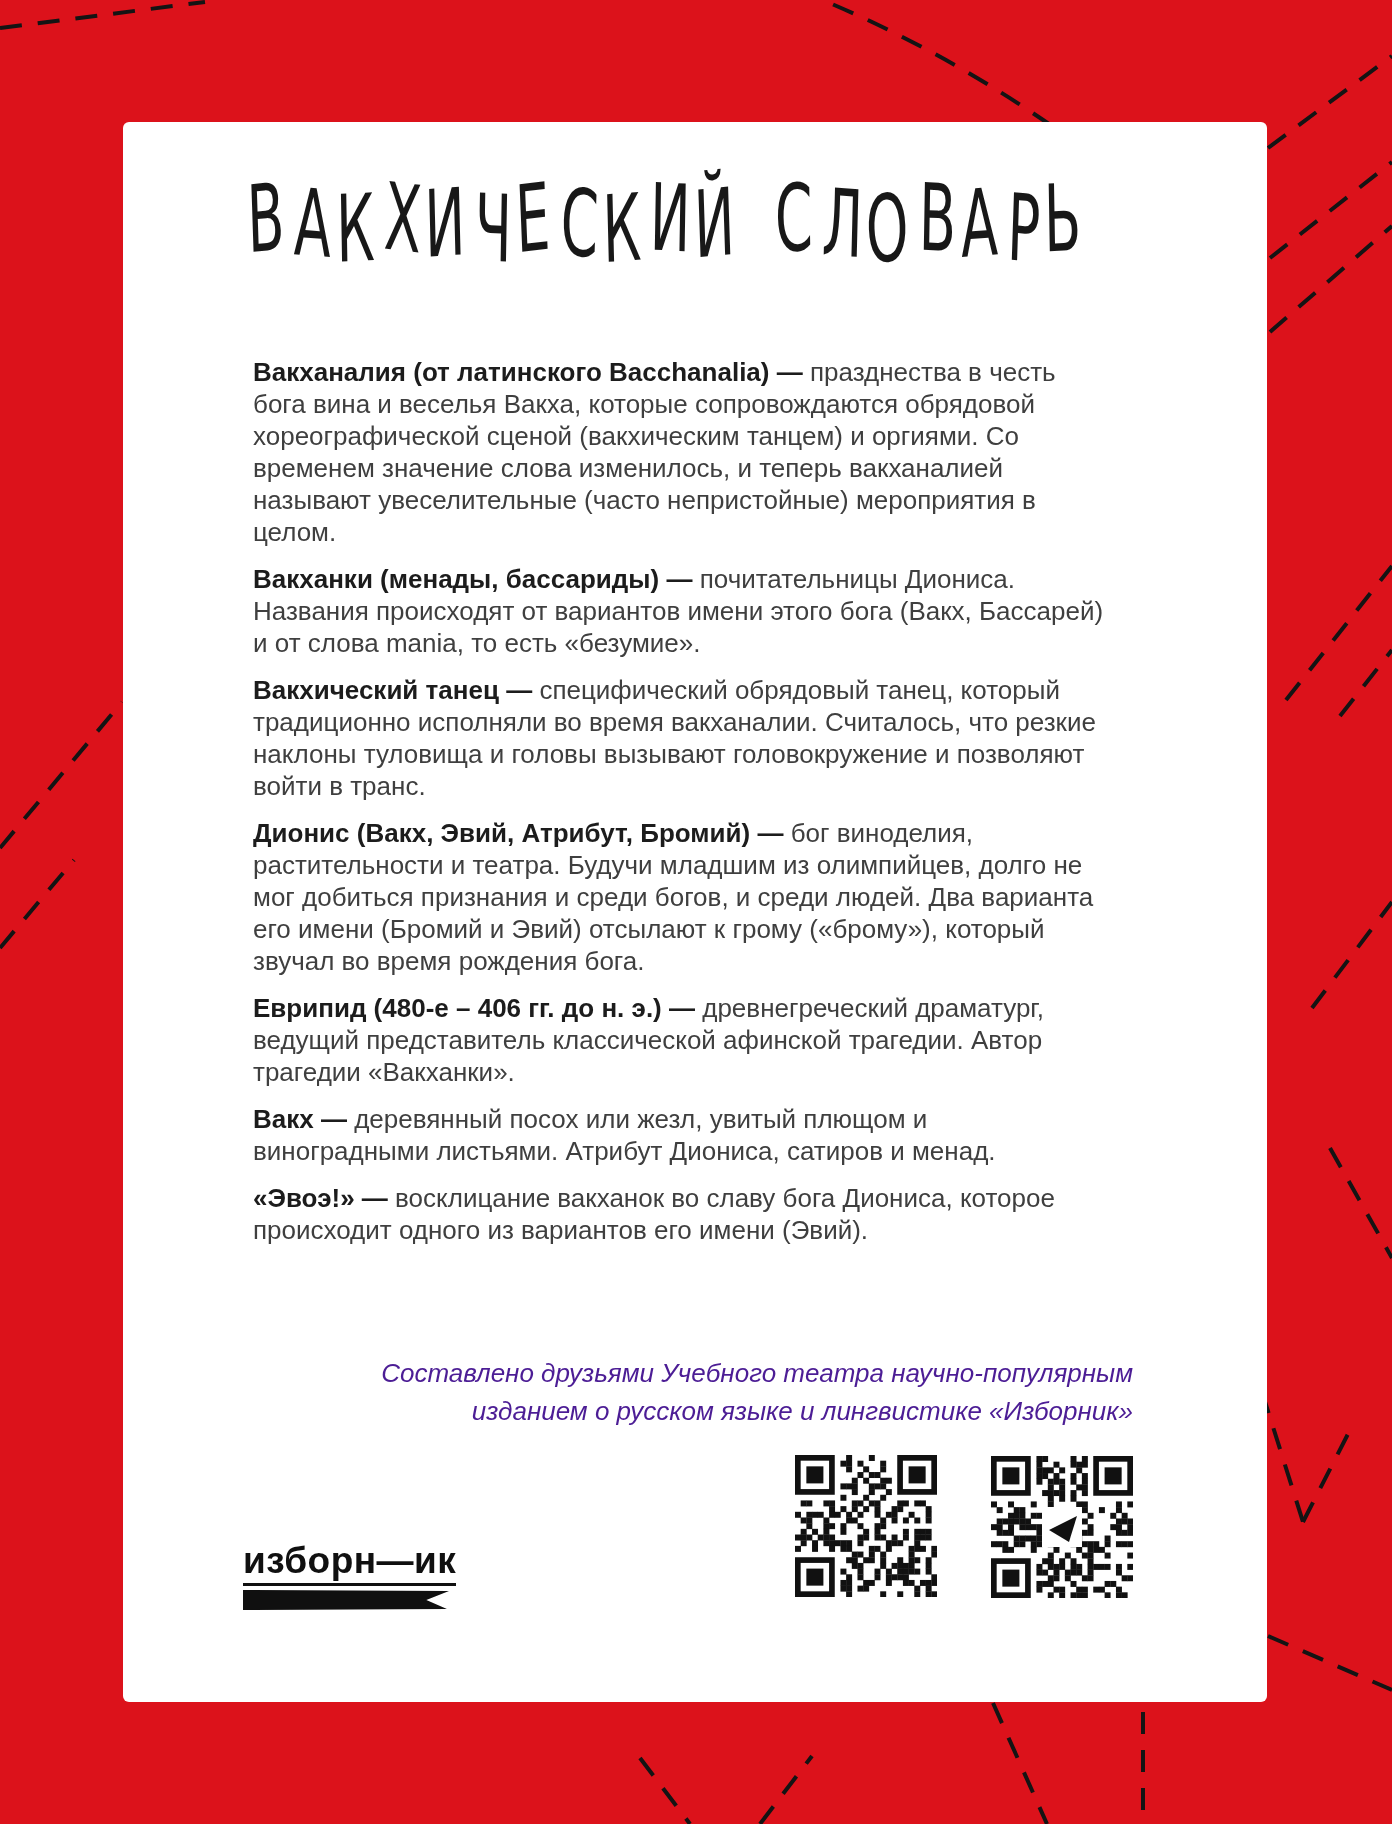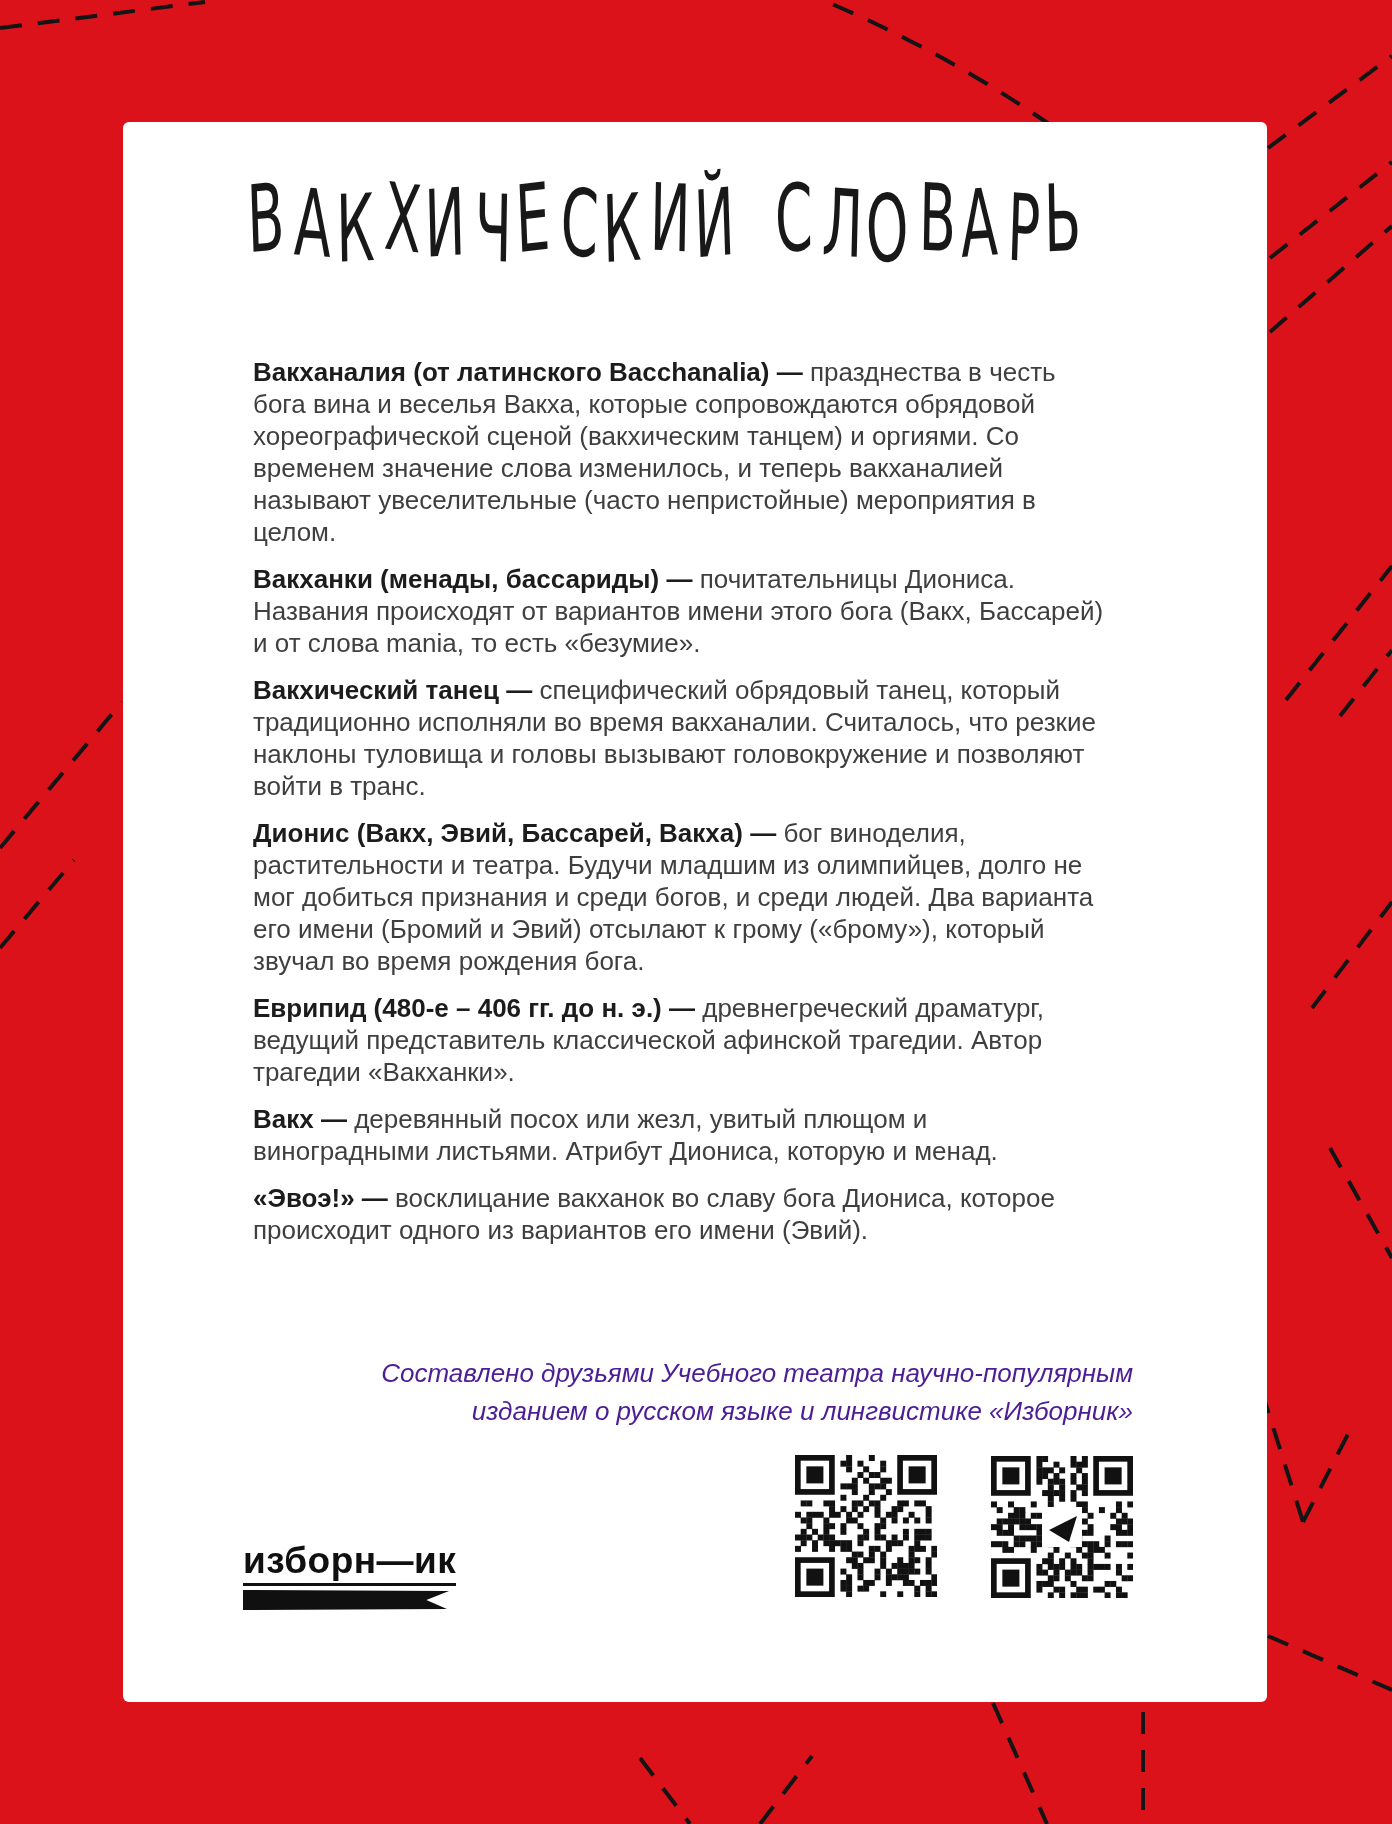--- a/index.html
+++ b/index.html
@@ -101,30 +101,30 @@
     </p>
     <p class="entry">
       <span class="term">Вакханки (менады, бассариды) —</span>
       <span class="def">почитательницы Диониса. Названия происходят от вариантов имени этого бога (Вакх, Бассарей) и от слова mania, то есть «безумие».</span>
     </p>
     <p class="entry">
       <span class="term">Вакхический танец —</span>
       <span class="def">специфический обрядовый танец, который традиционно исполняли во время вакханалии. Считалось, что резкие наклоны туловища и головы вызывают головокружение и позволяют войти в транс.</span>
     </p>
     <p class="entry">
-      <span class="term">Дионис (Вакх, Эвий, Бассарей, Вакха) —</span>
+      <span class="term">Дионис (Вакх, Эвий, Атрибут, Бромий) —</span>
       <span class="def">бог виноделия, растительности и театра. Будучи младшим из олимпийцев, долго не мог добиться признания и среди богов, и среди людей. Два варианта его имени (Бромий и Эвий) отсылают к грому («брому»), который звучал во время рождения бога.</span>
     </p>
     <p class="entry">
       <span class="term">Еврипид (480-е – 406 гг. до н. э.) —</span>
       <span class="def">древнегреческий драматург, ведущий представитель классической афинской трагедии. Автор трагедии «Вакханки».</span>
     </p>
     <p class="entry">
       <span class="term">Вакх —</span>
-      <span class="def">деревянный посох или жезл, увитый плющом и виноградными листьями. Атрибут Диониса, которую и менад.</span>
+      <span class="def">деревянный посох или жезл, увитый плющом и виноградными листьями. Атрибут Диониса, сатиров и менад.</span>
     </p>
     <p class="entry">
       <span class="term">«Эвоэ!» —</span>
       <span class="def">восклицание вакханок во славу бога Диониса, которое происходит одного из вариантов его имени (Эвий).</span>
     </p>
   </div>
 
   <div class="attribution">
     <div>Составлено друзьями Учебного театра научно-популярным</div>
     <div>изданием о русском языке и лингвистике «Изборник»</div>

